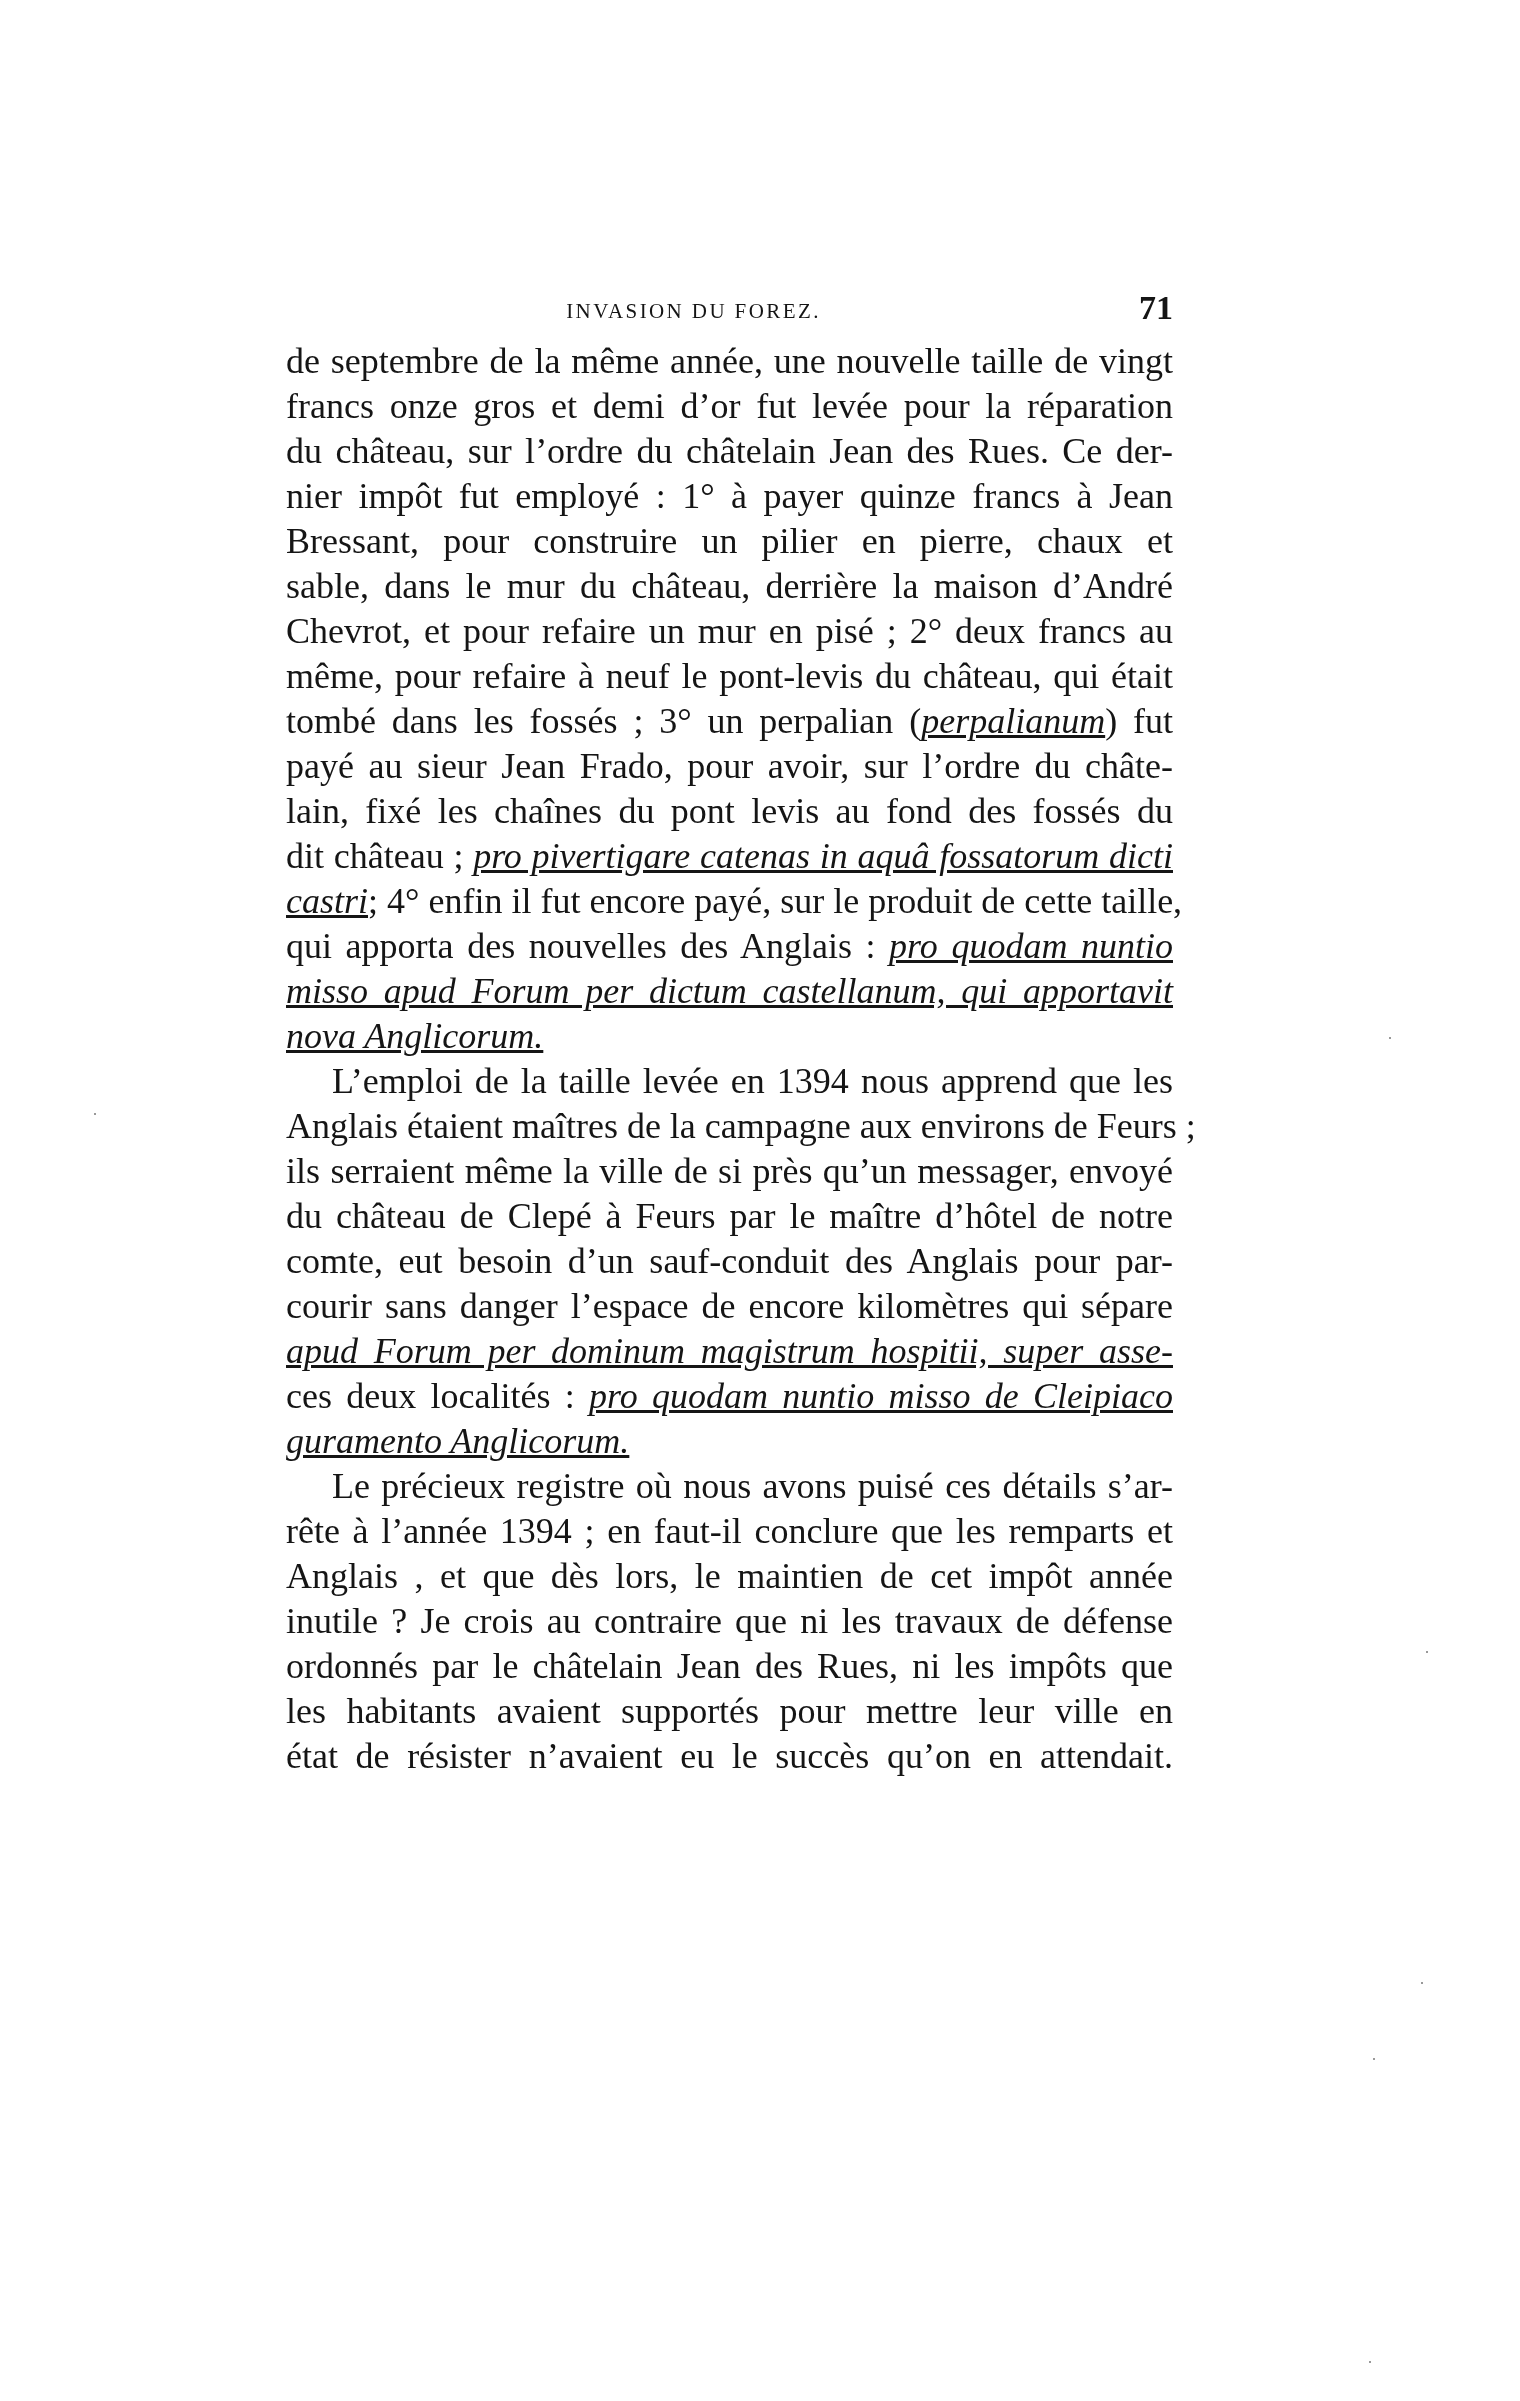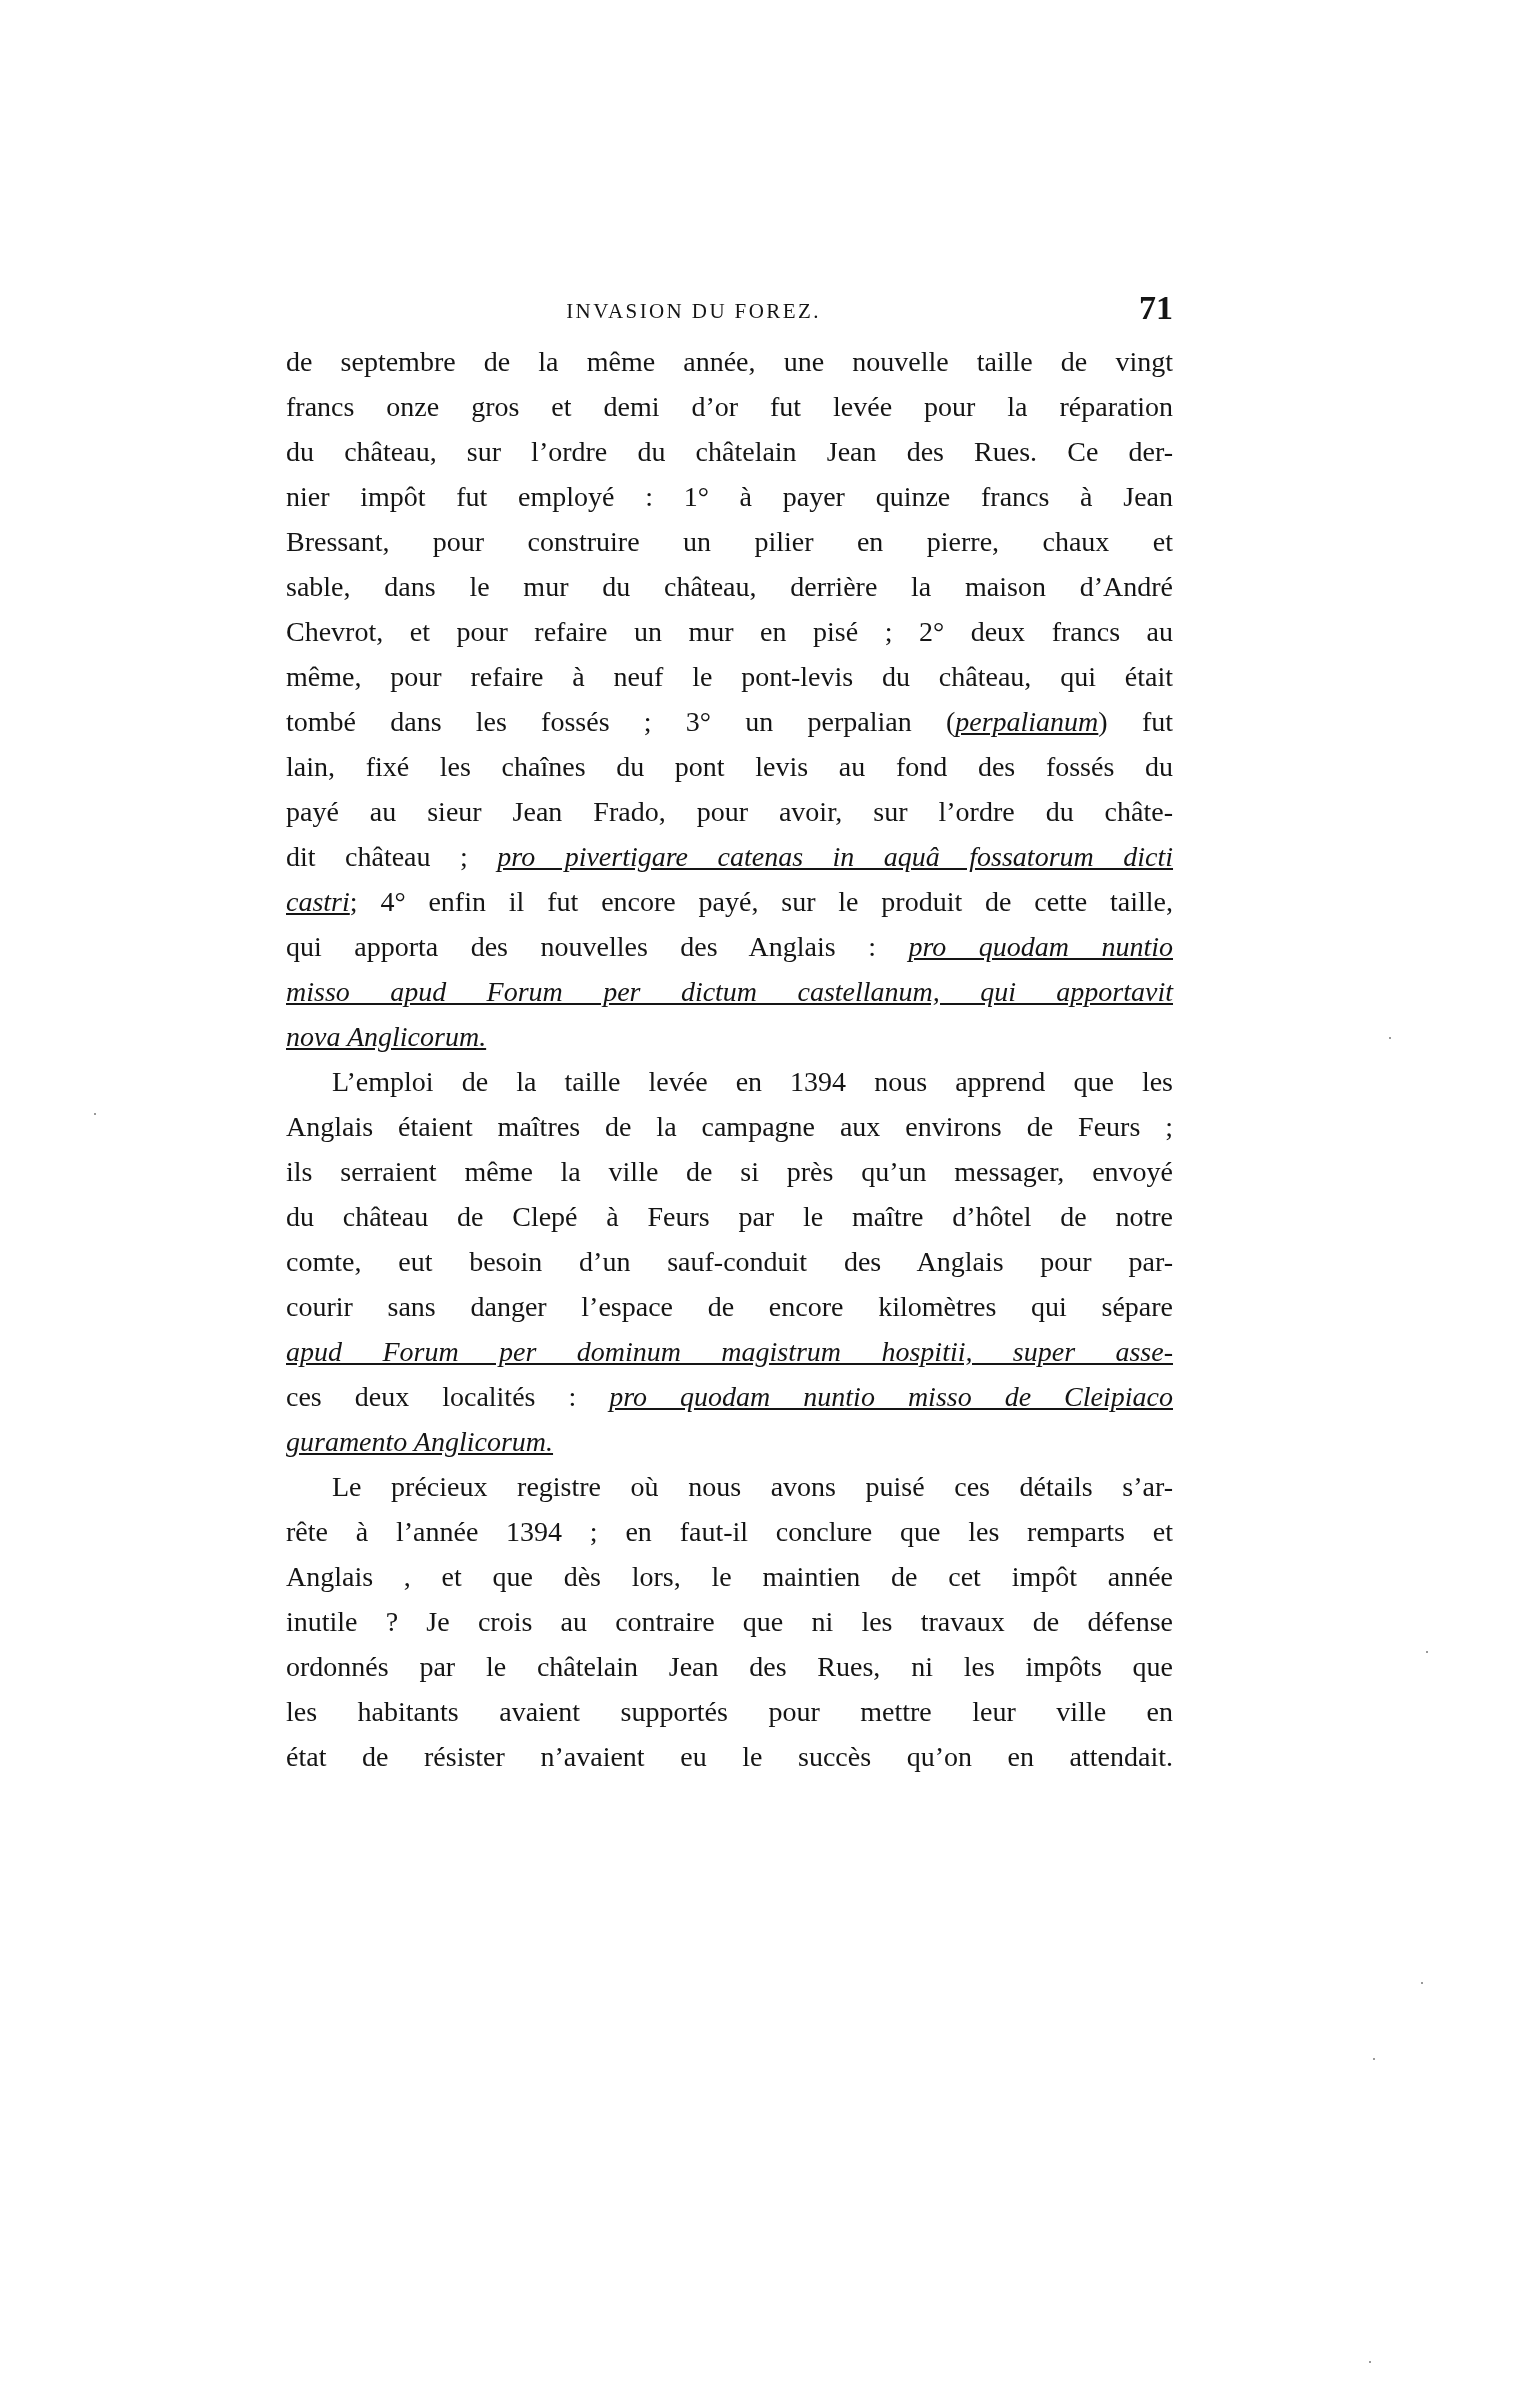--- a/index.html
+++ b/index.html
@@ -5,21 +5,21 @@
   html, body { margin:0; padding:0; background:#ffffff; }
   body { width:1520px; height:2401px; position:relative; overflow:hidden;
          font-family:"Liberation Serif", "DejaVu Serif", serif; color:#151515; }
   .page { position:absolute; left:0; top:0; width:1520px; height:2401px; }
   .runhead { position:absolute; top:289px; left:0; width:1376px; height:40px;text-decoration:underline; }
   .runhead .title { position:absolute; left:510px; width:367px; text-align:center;
          font-size:21px; letter-spacing:2.4px; top:9.6px; font-variant:small-caps; }
   .runhead .num { position:absolute; left:1125px; width:48px; text-align:right;
          font-size:34px; font-weight:bold; top:0px; }
   .body { position:absolute; left:286px; top:339px; width:887px; }
-  .line { height:45px; line-height:45px; font-size:28px; white-space:nowrap;
+  .line { height:45px; line-height:45px; font-size:36px; white-space:nowrap;
           text-align:justify; text-align-last:justify; overflow:visible;
           transform-origin:left center; }
   .line.last { text-align-last:left; }
   .line.indent { padding-left:46px; }
   .it { font-style:italic;text-decoration:underline; }
   .speck { position:absolute; width:2.4px; height:2.4px; background:#777; border-radius:50%; }
 </style>
 </head>
 <body>
 
@@ -31,22 +31,22 @@
   <div class="body" id="body">
       <div class="line"><span>de septembre de la même année, une nouvelle taille de vingt</span></div>
       <div class="line"><span>francs onze gros et demi d’or fut levée pour la réparation</span></div>
       <div class="line"><span>du château, sur l’ordre du châtelain Jean des Rues. Ce der-</span></div>
       <div class="line"><span>nier impôt fut employé : 1° à payer quinze francs à Jean</span></div>
       <div class="line"><span>Bressant, pour construire un pilier en pierre, chaux et</span></div>
       <div class="line"><span>sable, dans le mur du château, derrière la maison d’André</span></div>
       <div class="line"><span>Chevrot, et pour refaire un mur en pisé ; 2° deux francs au</span></div>
       <div class="line"><span>même, pour refaire à neuf le pont-levis du château, qui était</span></div>
       <div class="line"><span>tombé dans les fossés ; 3° un perpalian (</span><span class="it">perpalianum</span><span>) fut</span></div>
+      <div class="line"><span>payé au sieur Jean Frado, pour avoir, sur l’ordre du châte-</span></div>
       <div class="line"><span>lain, fixé les chaînes du pont levis au fond des fossés du</span></div>
-      <div class="line"><span>payé au sieur Jean Frado, pour avoir, sur l’ordre du châte-</span></div>
       <div class="line"><span>dit château ; </span><span class="it">pro pivertigare catenas in aquâ fossatorum dicti</span></div>
       <div class="line"><span class="it">castri</span><span>; 4° enfin il fut encore payé, sur le produit de cette taille,</span></div>
       <div class="line"><span>qui apporta des nouvelles des Anglais : </span><span class="it">pro quodam nuntio</span></div>
       <div class="line"><span class="it">misso apud Forum per dictum castellanum, qui apportavit</span></div>
       <div class="line last"><span class="it">nova Anglicorum.</span></div>
       <div class="line indent"><span>L’emploi de la taille levée en 1394 nous apprend que les</span></div>
       <div class="line"><span>Anglais étaient maîtres de la campagne aux environs de Feurs ;</span></div>
       <div class="line"><span>ils serraient même la ville de si près qu’un messager, envoyé</span></div>
       <div class="line"><span>du château de Clepé à Feurs par le maître d’hôtel de notre</span></div>
       <div class="line"><span>comte, eut besoin d’un sauf-conduit des Anglais pour par-</span></div>

